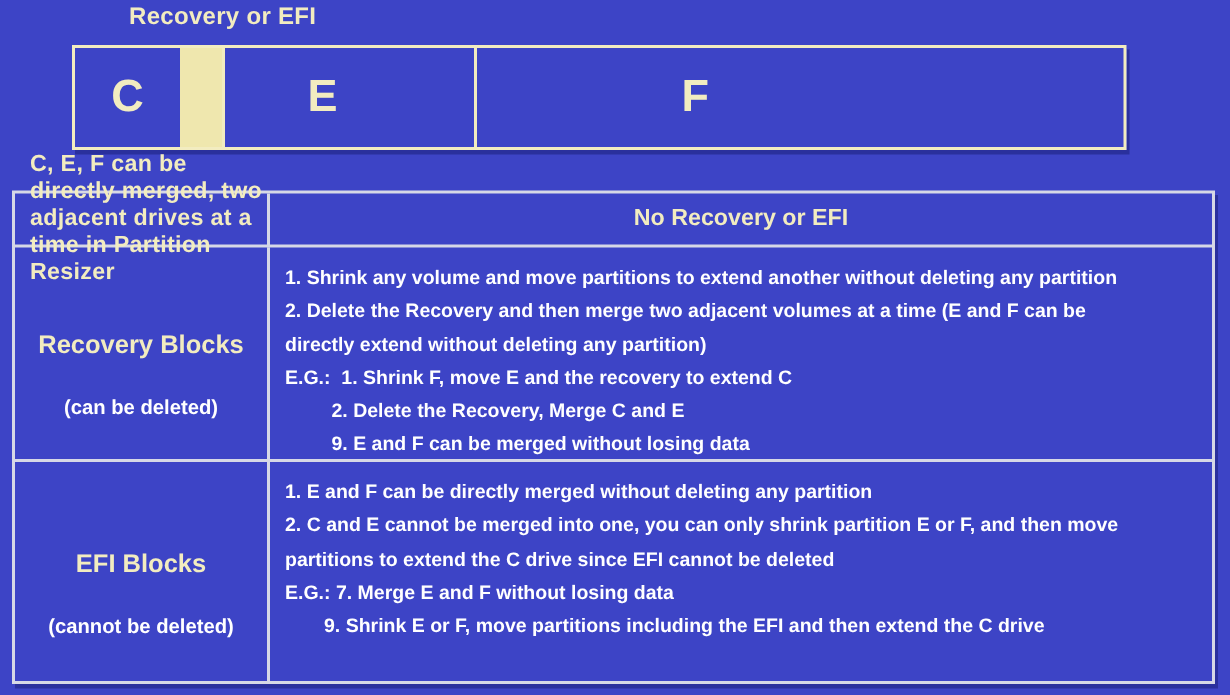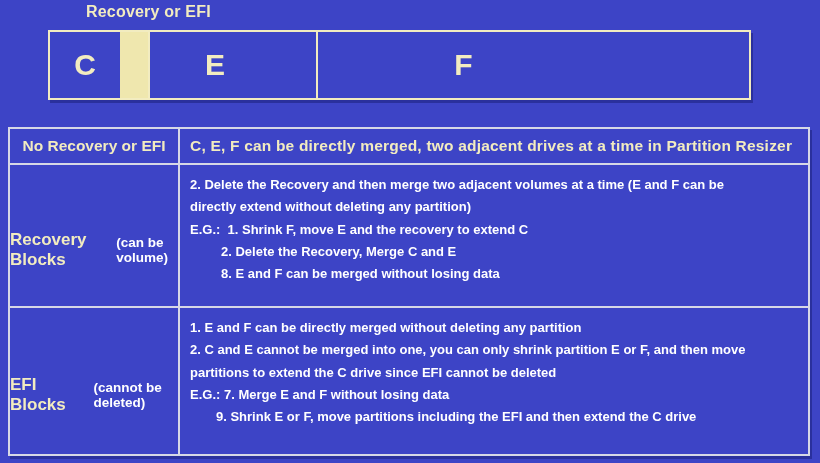--- a/index.html
+++ b/index.html
@@ -24,21 +24,21 @@
   .seg-f{flex:1;border-left:2px solid var(--cream);padding-right:140px;}
 
   
   .ptable{position:absolute;left:8px;top:127px;width:802px;height:329px;display:grid;grid-template-columns:170px 1fr;grid-template-rows:36px 143px 1fr;border:2px solid var(--tborder);box-shadow:2px 3px 0 rgba(10,12,80,.35);}
   .cell{border-right:2px solid var(--tborder);border-bottom:2px solid var(--tborder);}
   .cell:nth-child(2n){border-right:none;}
   .cell.last-row{border-bottom:none;}
   .hcell{display:flex;align-items:center;color:var(--cream);font-size:15.5px;}
   .hcell.c1{justify-content:center;}
   .hcell.c2{padding-left:10px;letter-spacing:.2px;}
-  .label-cell{display:flex;align-items:center;justify-content:center;padding-top:28px;gap:24px;}
+  .label-cell{display:flex;flex-direction:column;align-items:center;justify-content:center;padding-top:28px;gap:24px;}
   .label-cell .row-title{color:var(--cream);font-size:17px;}
   .label-cell .row-sub{color:var(--white);font-size:13.5px;}
   .body-cell{padding:9px 10px 0 10px;color:var(--white);font-size:13px;}
   .line{line-height:22.3px;white-space:pre-wrap;}
   .line.indent{padding-left:31px;}
   .row3 .line.indent{padding-left:26px;}
 </style>
 </head>
 <body>
 
@@ -54,33 +54,34 @@
     <div class="seg seg-e">
       <span>E</span>
     </div>
     <div class="seg seg-f">
       <span>F</span>
     </div>
   </div>
 
   <div class="ptable">
 
+    <div class="cell hcell c2">C, E, F can be directly merged, two adjacent drives at a time in Partition Resizer</div>
     <div class="cell hcell c1">No Recovery or EFI</div>
-    <div class="cell hcell c2">C, E, F can be directly merged, two adjacent drives at a time in Partition Resizer</div>
 
     <div class="cell label-cell">
       <div class="row-title">Recovery Blocks</div>
-      <div class="row-sub">(can be volume)</div>
+      <div class="row-sub">(can be deleted)</div>
     </div>
     <div class="cell body-cell">
+      <div class="line">1. Shrink any volume and move partitions to extend another without deleting any partition</div>
       <div class="line">2. Delete the Recovery and then merge two adjacent volumes at a time (E and F can be</div>
       <div class="line">directly extend without deleting any partition)</div>
       <div class="line">E.G.:  1. Shrink F, move E and the recovery to extend C</div>
       <div class="line indent">2. Delete the Recovery, Merge C and E</div>
-      <div class="line indent">8. E and F can be merged without losing data</div>
+      <div class="line indent">9. E and F can be merged without losing data</div>
     </div>
 
     <div class="cell label-cell last-row row3">
       <div class="row-title">EFI Blocks</div>
       <div class="row-sub">(cannot be deleted)</div>
     </div>
     <div class="cell body-cell last-row row3">
       <div class="line">1. E and F can be directly merged without deleting any partition</div>
       <div class="line">2. C and E cannot be merged into one, you can only shrink partition E or F, and then move</div>
       <div class="line">partitions to extend the C drive since EFI cannot be deleted</div>

